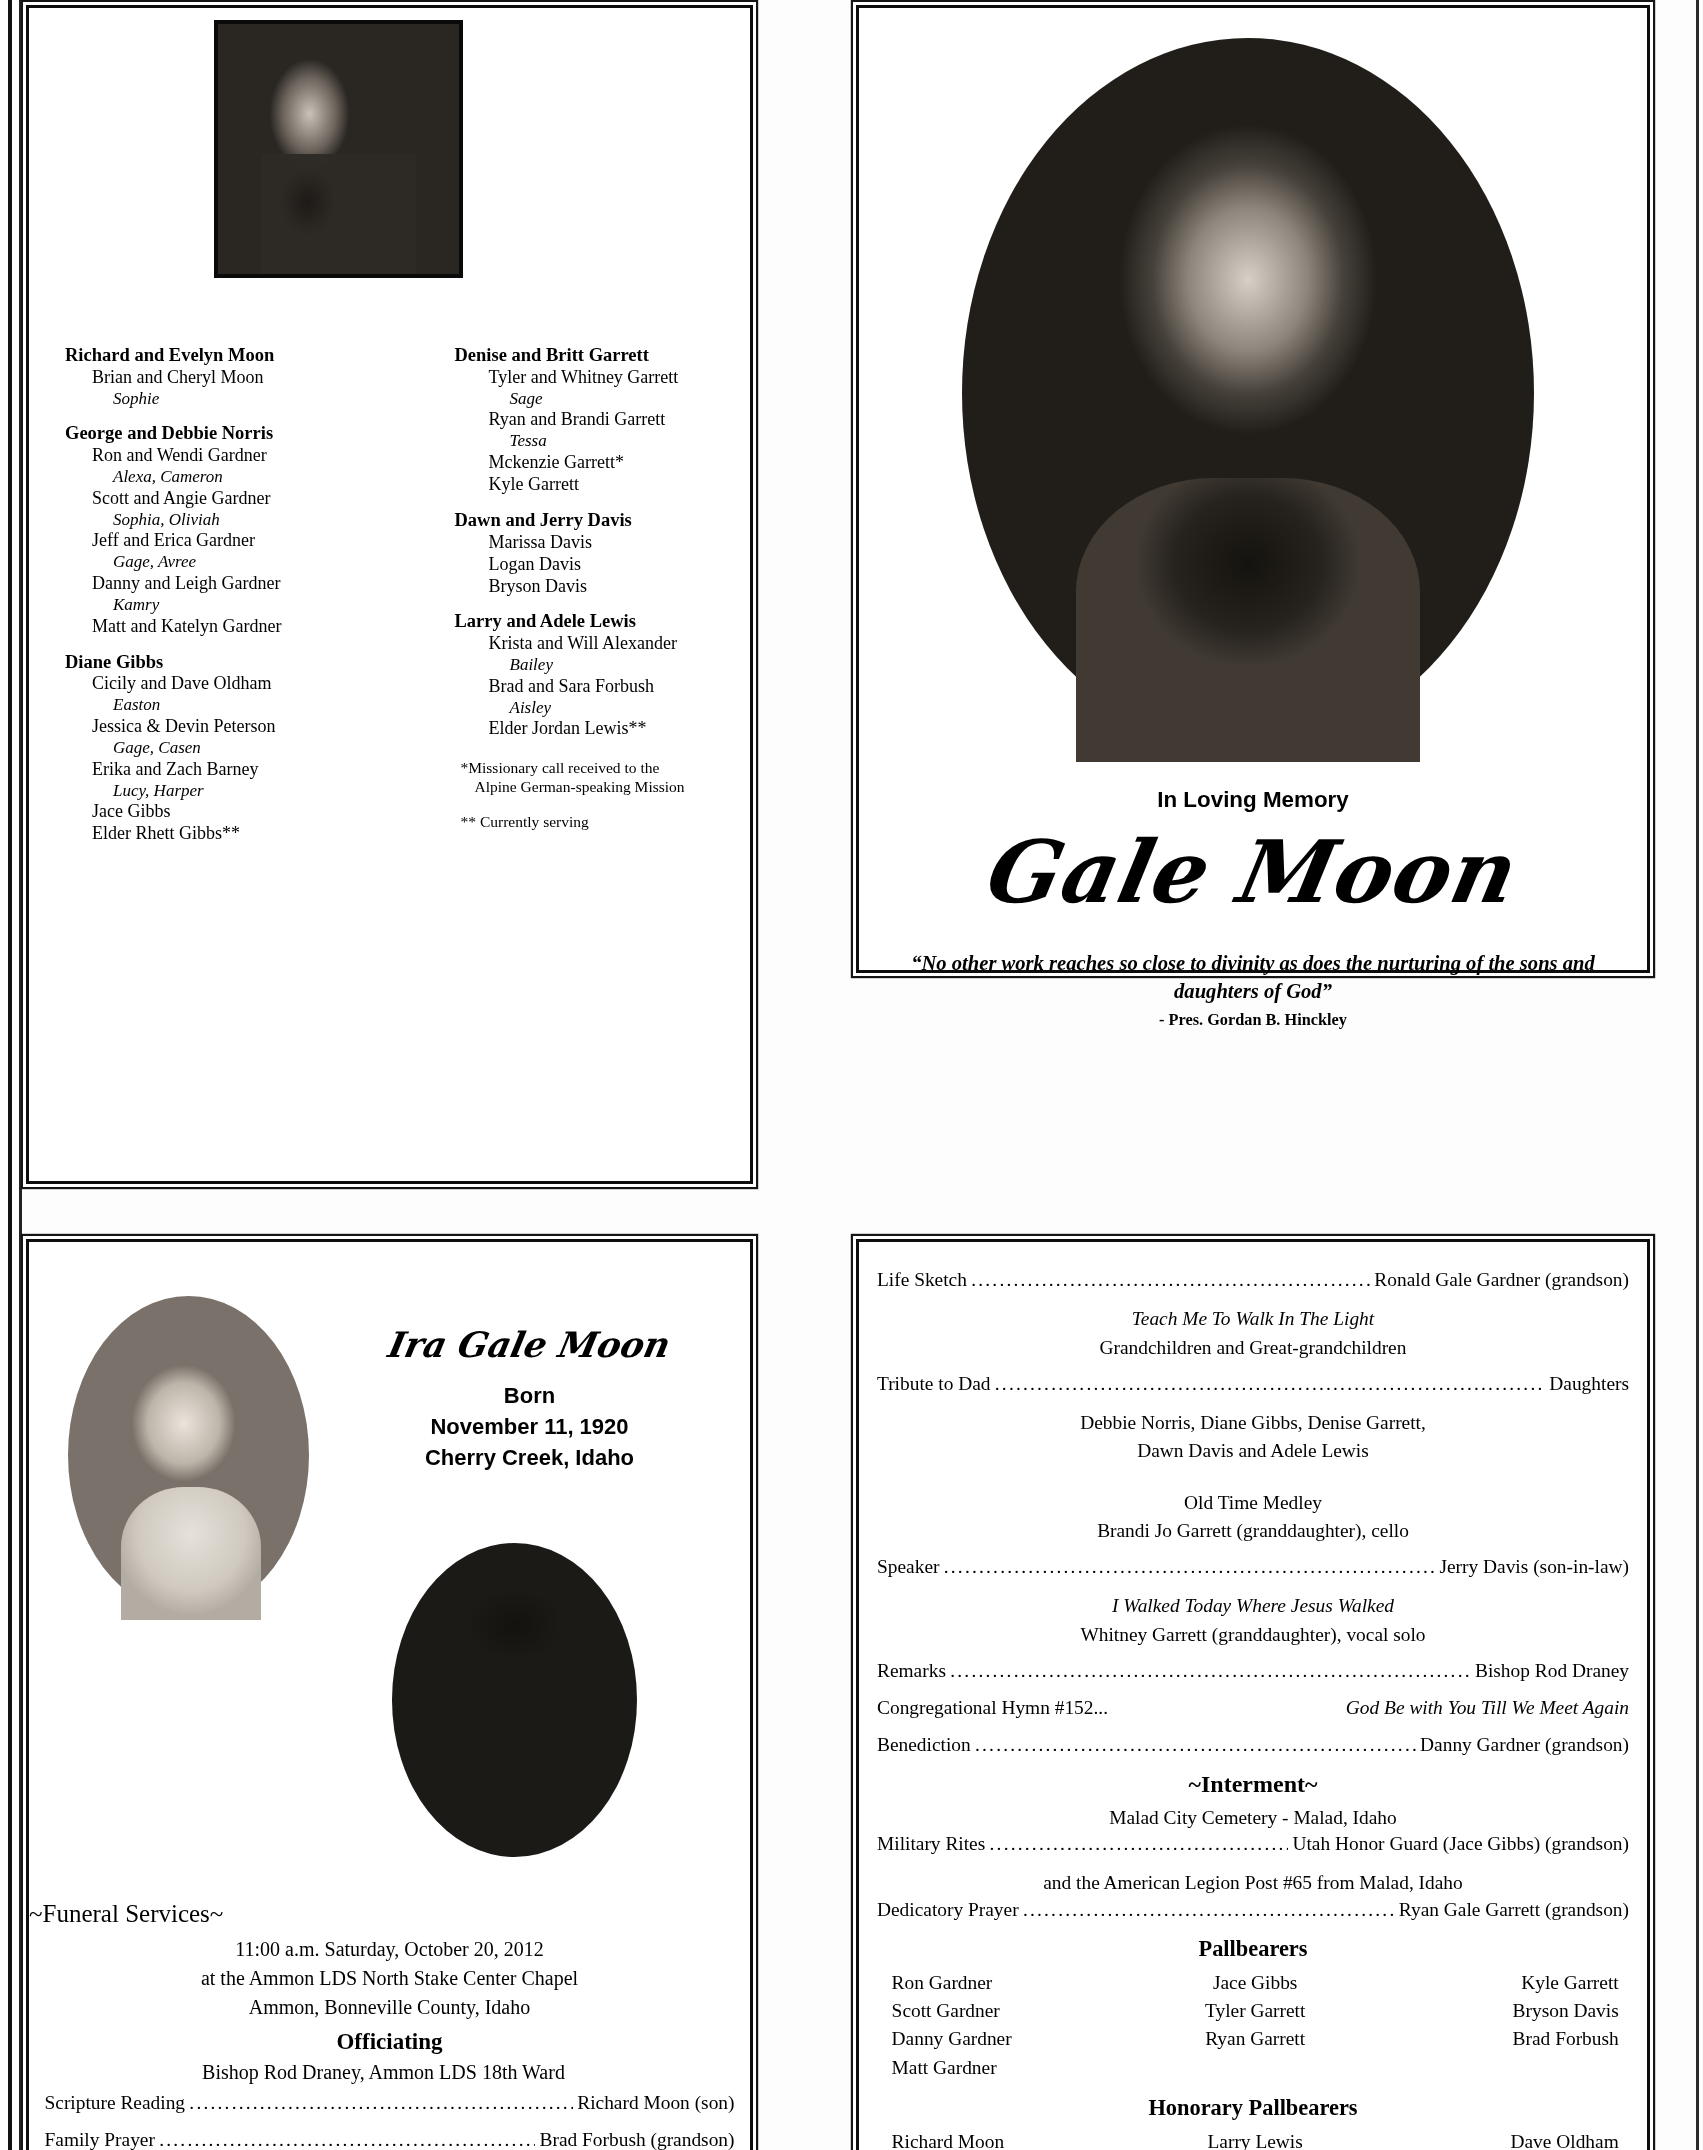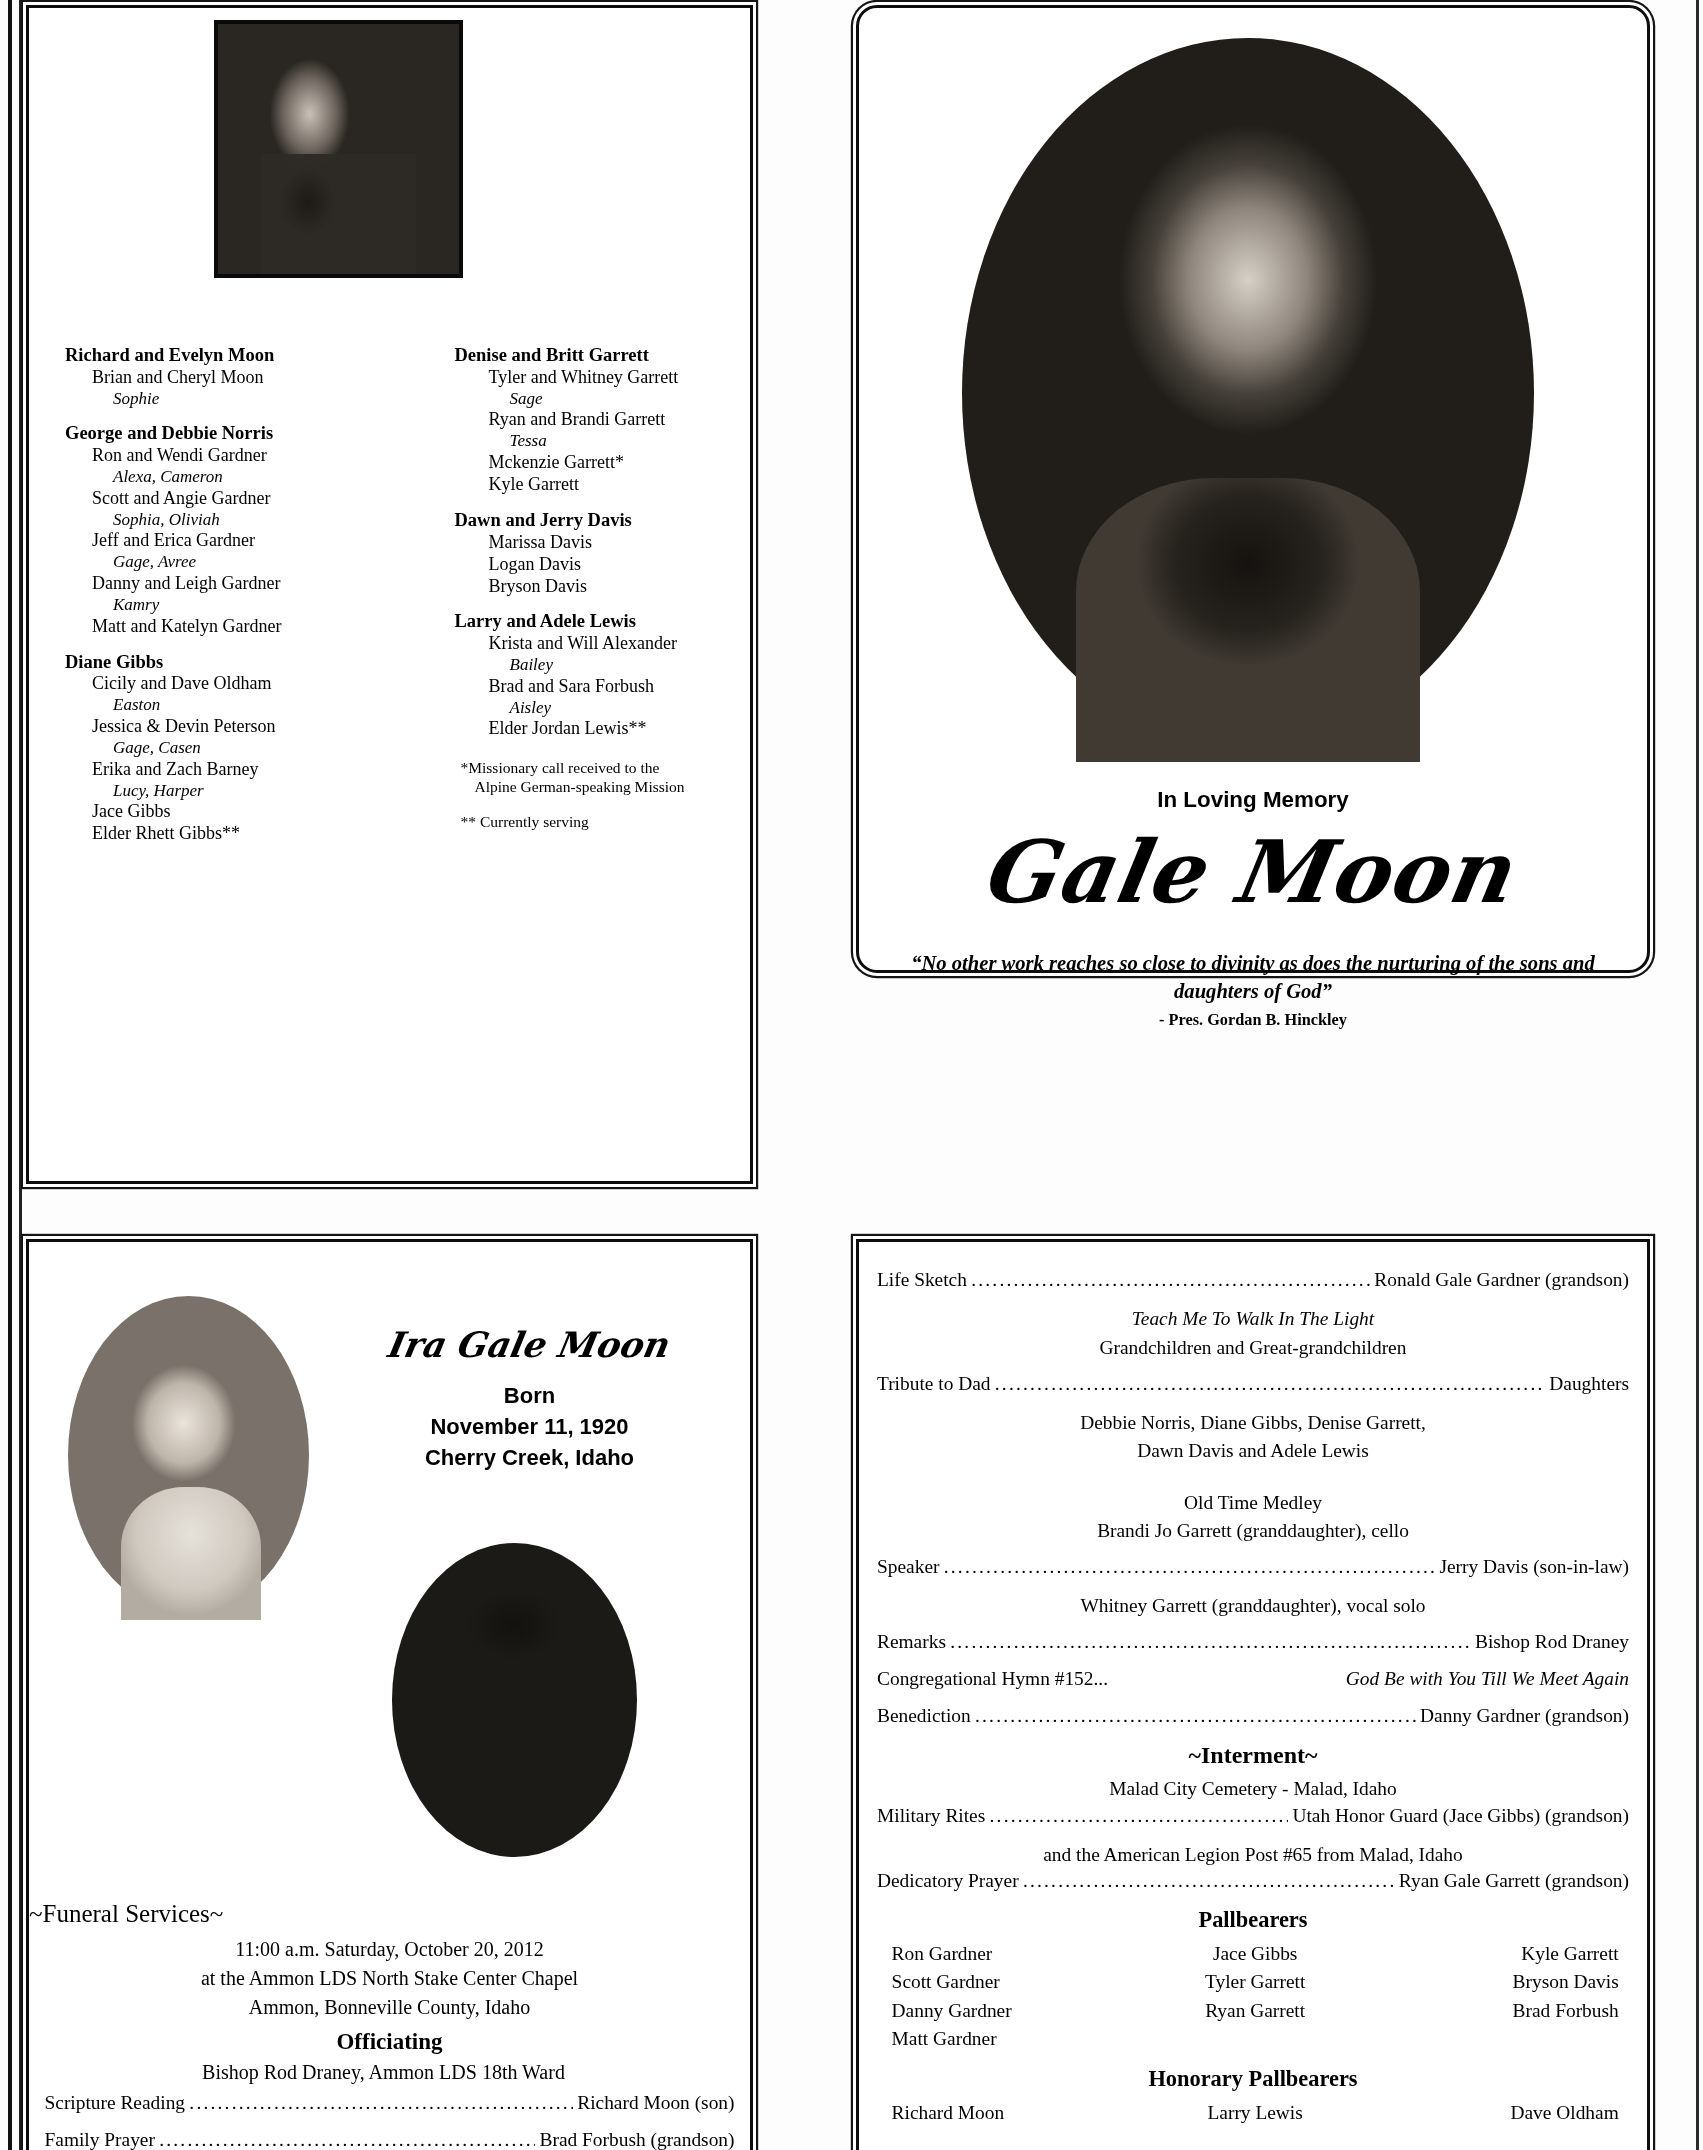--- a/index.html
+++ b/index.html
@@ -35,21 +35,21 @@
   
   .panel {
     position: absolute;
     background: #ffffff;
     border: 3px solid #0d0d0d;
     box-shadow: 0 0 0 3px #ffffff, 0 0 0 5.2px #151515;
   }
   .panel-inner { position: absolute; inset: 0; padding: 0; }
 
   #panel-family   { left: 26px;   top: 5.2px;   width: 727px; height: 1179px; }
-  #panel-memory   { left: 856px; top: 5.2px;   width: 794px; height: 968px; border-radius: 21px; }
+  #panel-memory   { left: 856px; top: 5.2px;   width: 794px; height: 968px; }
   #panel-life     { left: 26px;   top: 1239px; width: 727px; height: 1303px; }
   #panel-program  { left: 856px; top: 1239px; width: 794px; height: 1303px; }
 
   
   .photo-wedding {
     position: absolute;
     left: 185px; top: 12px; width: 249px; height: 258px;
     border: 4.3px solid #0a0a0a;
     background:
       radial-gradient(ellipse 47px 65px at 38% 36%, #c9c2b8 0%, #6e665e 55%, #2a2622 85%),
@@ -392,20 +392,21 @@
             <div class="center-line">Dawn Davis and Adele Lewis</div>
             <div class="gap-md"></div>
             <div class="center-line">Old Time Medley</div>
             <div class="center-line">Brandi Jo Garrett (granddaughter), cello</div>
             <div class="gap-sm"></div>
             <div class="row">
               <span class="lbl">Speaker</span>
               <span class="dots">........................................................................................................................</span>
               <span class="val">Jerry Davis (son-in-law)</span>
             </div>
+            <div class="center-line ital">I Walked Today Where Jesus Walked</div>
             <div class="center-line">Whitney Garrett (granddaughter), vocal solo</div>
             <div class="gap-sm"></div>
             <div class="row">
               <span class="lbl">Remarks</span>
               <span class="dots">........................................................................................................................</span>
               <span class="val">Bishop Rod Draney</span>
             </div>
             <div class="row">
               <span class="lbl">Congregational Hymn #152...</span>
               <span class="dots"></span>

